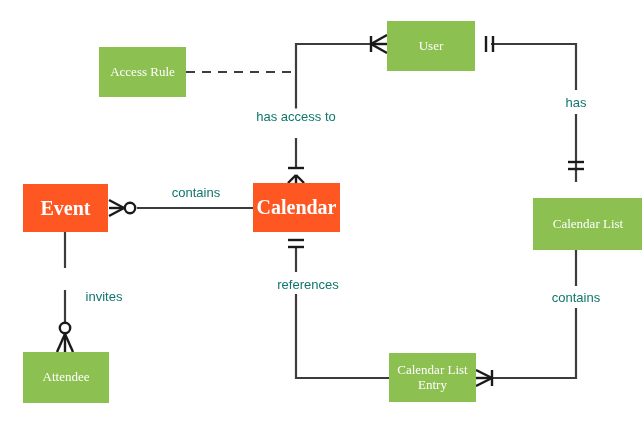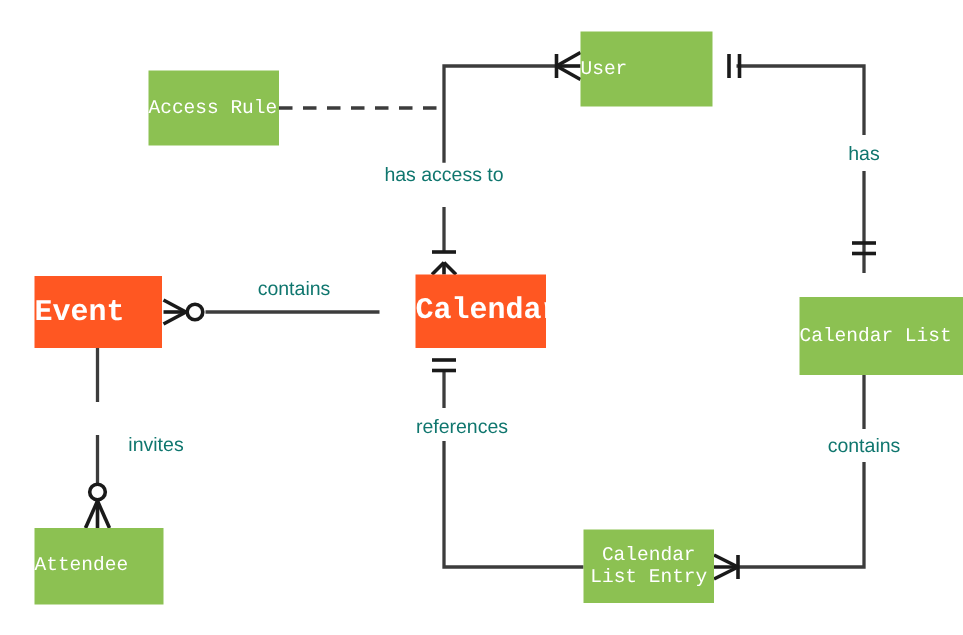--- a/index.html
+++ b/index.html
@@ -22,24 +22,25 @@
     position: absolute;
     left: 0;
     top: 0;
     width: 642px;
     height: 423px;
   }
   .entity-box {
     position: absolute;
     display: flex;
     align-items: center;
+    justify-content: center;
     text-align: center;
     color: #ffffff;
     font-size: 13px;
-    font-family: Liberation Mono, monospace;
+    font-family: Liberation Serif, serif;
     line-height: 1.15;
     box-sizing: border-box;
     z-index: 5;
   }
   .entity-box.strong {
     font-weight: bold;
     font-size: 20px;
   }
   .edge-label {
     position: absolute;
@@ -161,21 +162,21 @@
         <path class="marker-stroke" d="M 288 240 L 304 240"></path>
         <path class="marker-stroke" d="M 288 247 L 304 247"></path>
       </g>
     </g>
   </svg>
 
   <div class="entity-box strong" id="box-event" style="left: 23px; top: 184px; width: 85px; height: 48px; background: rgb(255, 87, 34);">
     <span>Event</span>
   </div>
 
-  <div class="entity-box strong" id="box-calendar" style="left: 253px; top: 183px; width: 87px; height: 49px; background: rgb(255, 87, 34); margin-left: 24px;">
+  <div class="entity-box strong" id="box-calendar" style="left: 253px; top: 183px; width: 87px; height: 49px; background: rgb(255, 87, 34);">
     <span>Calendar</span>
   </div>
 
   <div class="entity-box" id="box-user" style="left: 387px; top: 21px; width: 88px; height: 50px; background: rgb(140, 193, 82);">
     <span>User</span>
   </div>
 
   <div class="entity-box" id="box-access-rule" style="left: 99px; top: 47px; width: 87px; height: 50px; background: rgb(140, 193, 82);">
     <span>Access Rule</span>
   </div>

